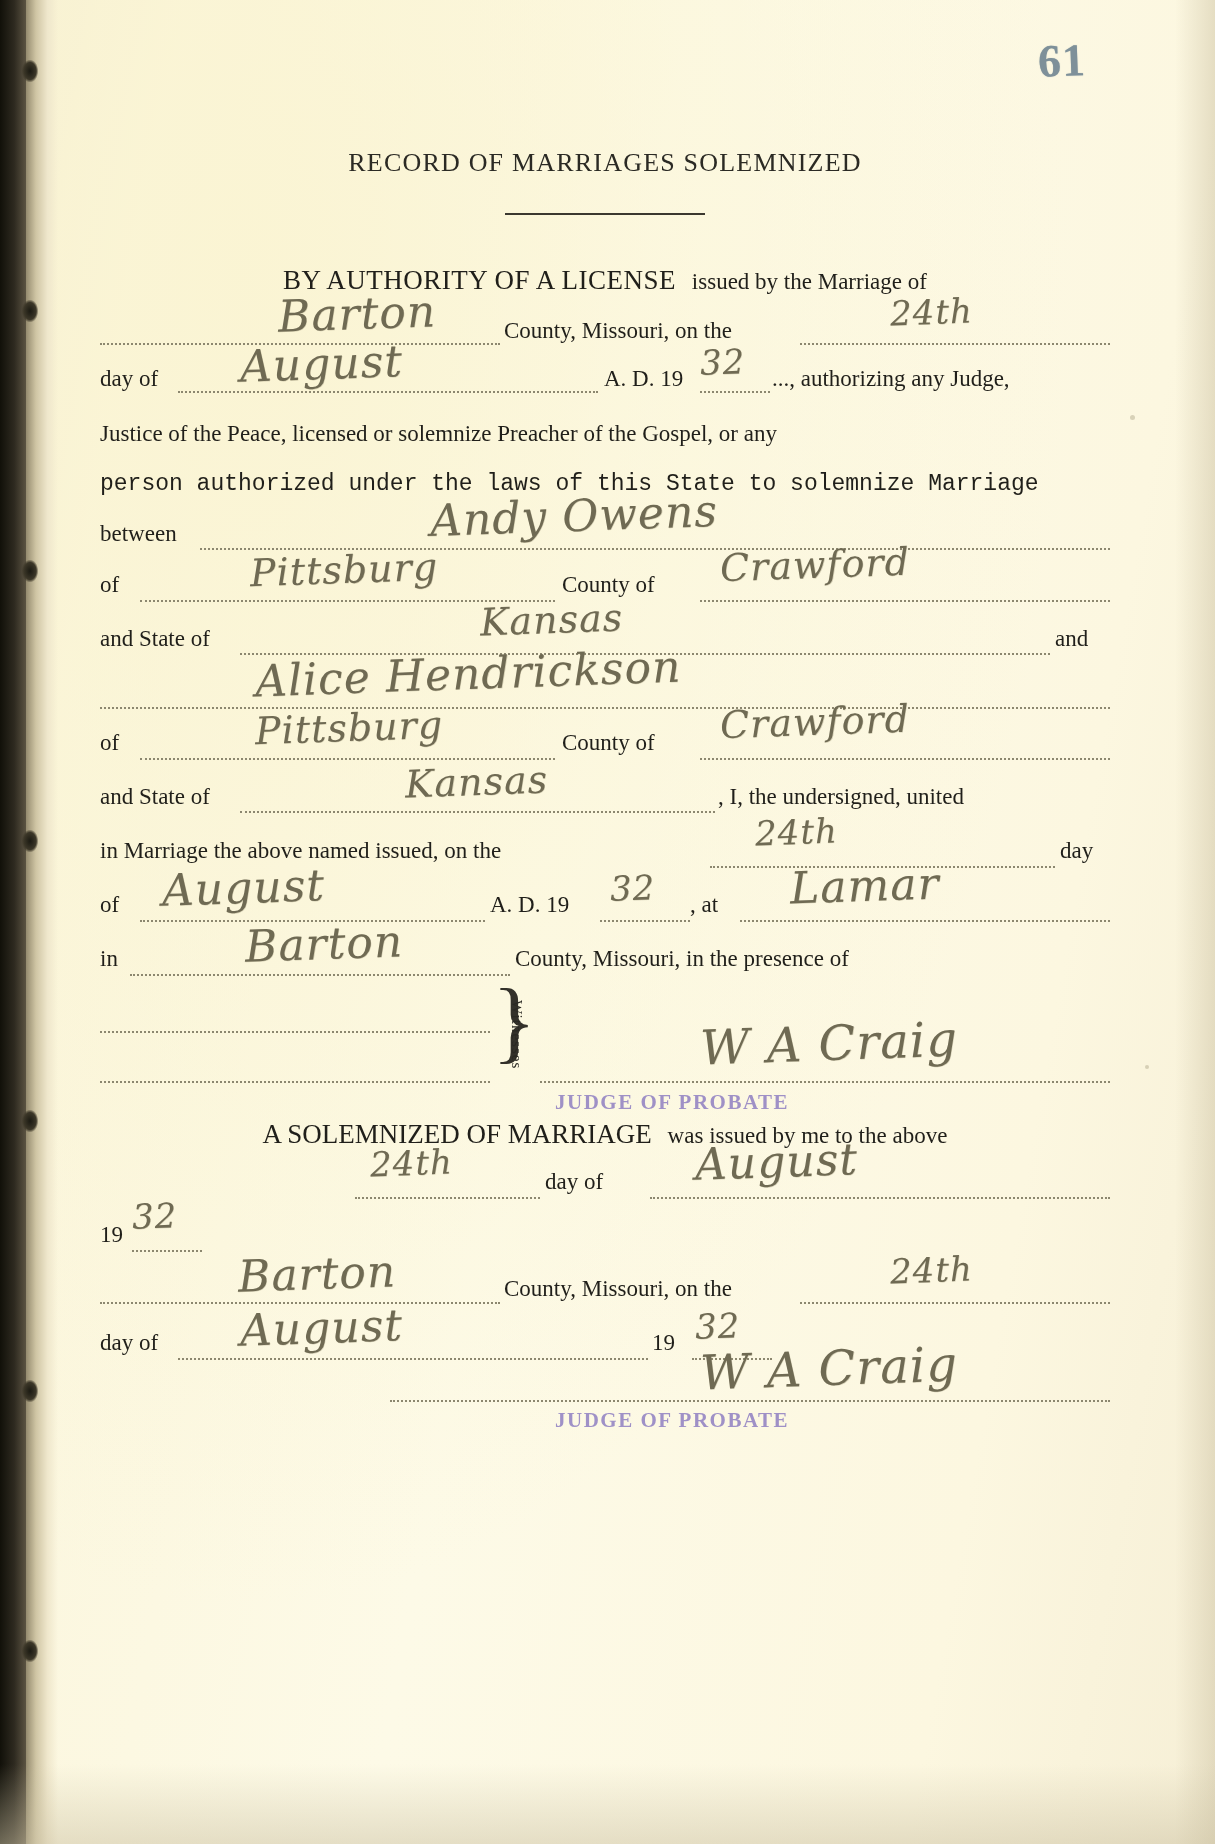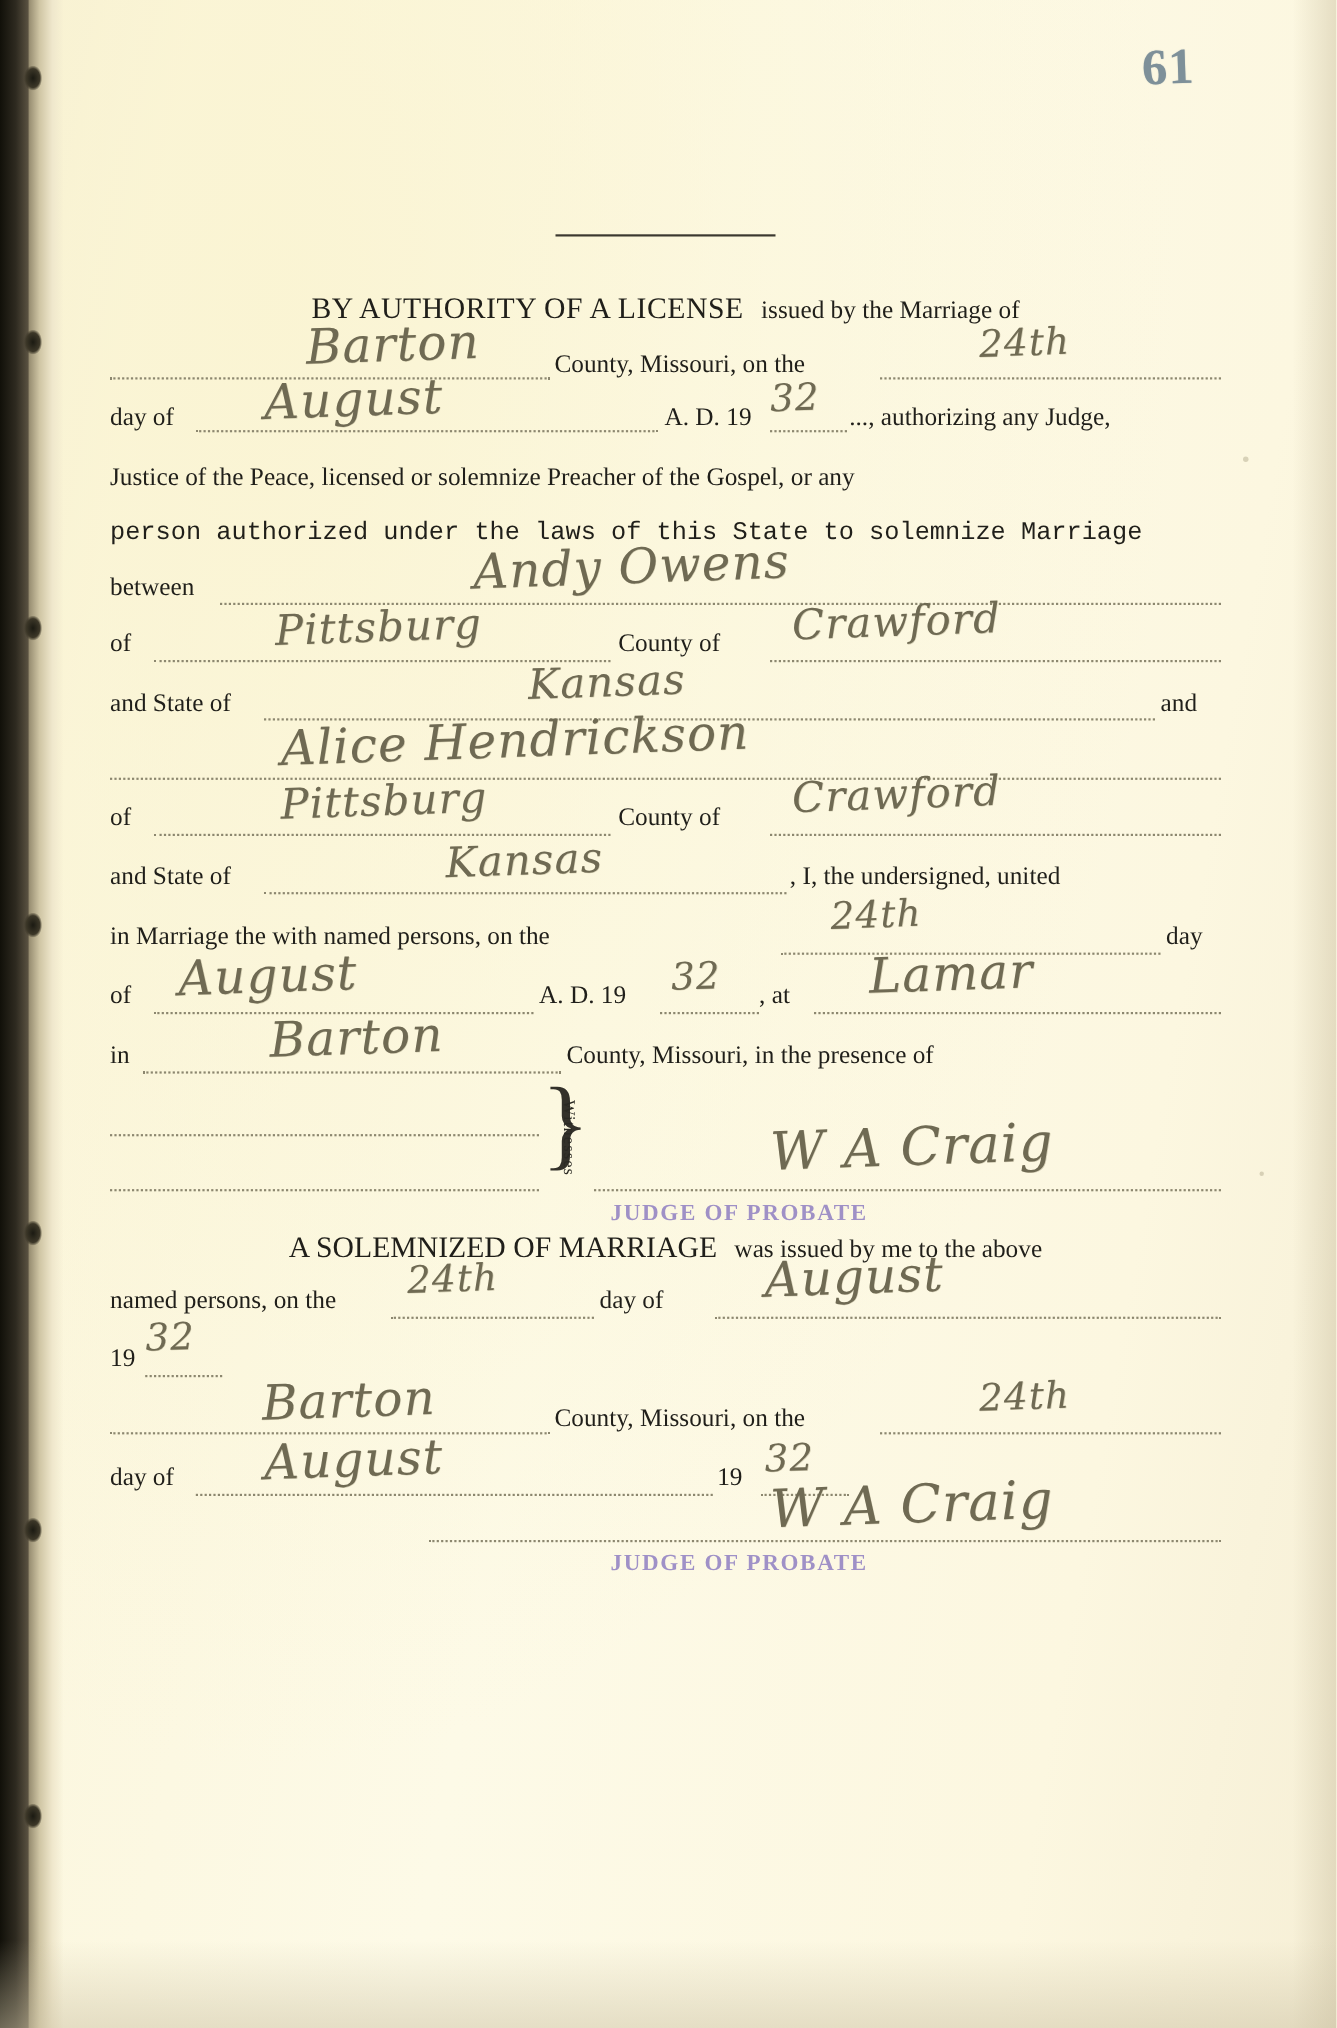--- a/index.html
+++ b/index.html
@@ -193,20 +193,21 @@
   <div class="edge-shadow-right"></div>
   <div class="edge-shadow-bottom"></div>
 
   <div class="speck" style="left:1130px; top:415px; width:5px; height:5px;"></div>
   <div class="speck" style="left:1145px; top:1065px; width:4px; height:4px;"></div>
 
   <div class="content">
 
     <div class="page-number">61</div>
 
+    <div class="doc-title">RECORD OF MARRIAGES SOLEMNIZED</div>
     <div class="title-rule"></div>
 
     <div class="ln center" style="top:265px;">
       <span style="font-size:27px; letter-spacing:0.5px;">BY AUTHORITY OF A LICENSE</span>
       <span style="margin-left:10px;">issued by the Marriage of</span>
     </div>
 
     <div class="dots" style="left:0px; top:343px; width:400px;"></div>
     <div class="ln" style="top:318px; left:404px;">County, Missouri, on the</div>
     <div class="dots" style="left:700px; top:343px; width:310px;"></div>
@@ -249,21 +250,21 @@
     <div class="ln" style="top:730px; left:462px;">County of</div>
     <div class="dots" style="left:600px; top:758px; width:410px;"></div>
     <div class="hw" style="left:155px; top:706px;">Pittsburg</div>
     <div class="hw" style="left:620px; top:700px;">Crawford</div>
 
     <div class="ln" style="top:784px; left:0;">and State of</div>
     <div class="dots" style="left:140px; top:811px; width:475px;"></div>
     <div class="ln" style="top:784px; left:618px;">, I, the undersigned, united</div>
     <div class="hw" style="left:305px; top:760px;">Kansas</div>
 
-    <div class="ln" style="top:838px; left:0;">in Marriage the with named persons, on the</div>
+    <div class="ln" style="top:838px; left:0;">in Marriage the above named issued, on the</div>
     <div class="dots" style="left:610px; top:866px; width:345px;"></div>
     <div class="ln" style="top:838px; left:960px;">day</div>
     <div class="hw md" style="left:655px; top:812px;">24th</div>
 
     <div class="ln" style="top:892px; left:0;">of</div>
     <div class="dots" style="left:40px; top:920px; width:345px;"></div>
     <div class="ln" style="top:892px; left:390px;">A. D. 19</div>
     <div class="dots" style="left:500px; top:920px; width:90px;"></div>
     <div class="ln" style="top:892px; left:590px;">, at</div>
     <div class="dots" style="left:640px; top:920px; width:370px;"></div>
@@ -283,21 +284,20 @@
 
     <div class="dots" style="left:440px; top:1081px; width:570px;"></div>
     <div class="hw lg" style="left:600px; top:1015px; font-size:48px;">W A Craig</div>
     <div class="stamp" style="left:455px; top:1090px;">JUDGE OF PROBATE</div>
 
     <div class="cert-head" style="top:1119px;">
       <span style="font-size:27px;">A SOLEMNIZED OF MARRIAGE</span>
       <span style="margin-left:10px;">was issued by me to the above</span>
     </div>
 
-    <div class="ln" style="top:1169px; left:0;">named persons, on the</div>
     <div class="dots" style="left:255px; top:1197px; width:185px;"></div>
     <div class="ln" style="top:1169px; left:445px;">day of</div>
     <div class="dots" style="left:550px; top:1197px; width:460px;"></div>
     <div class="hw md" style="left:270px; top:1143px;">24th</div>
     <div class="hw lg" style="left:595px; top:1136px;">August</div>
 
     <div class="ln" style="top:1222px; left:0;">19</div>
     <div class="dots" style="left:32px; top:1250px; width:70px;"></div>
     <div class="hw md" style="left:32px; top:1196px;">32</div>
 

